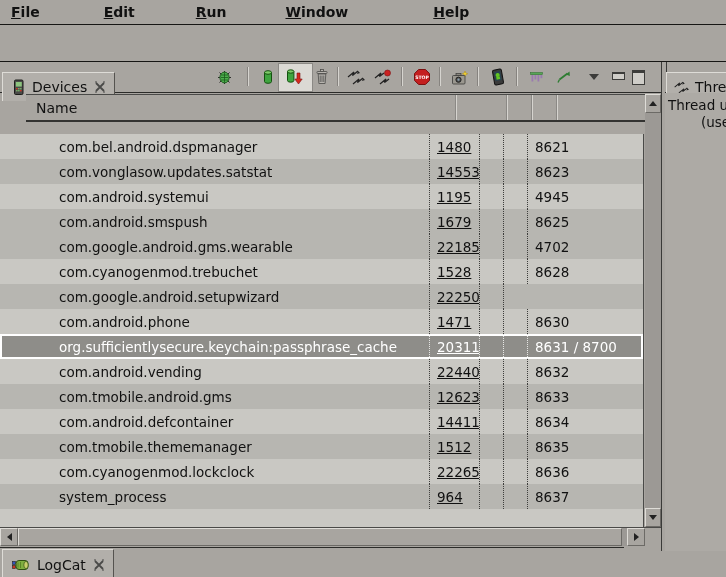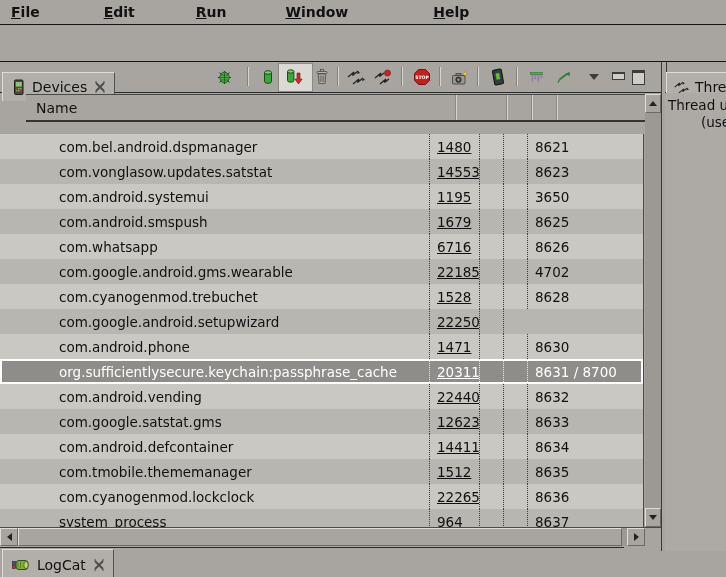--- a/index.html
+++ b/index.html
@@ -295,35 +295,28 @@
           <div class="cell cell-pid">14553</div>
           <div class="cell cell-c3"></div>
           <div class="cell cell-c4"></div>
           <div class="cell cell-port">8623</div>
         </div>
         <div class="trow">
           <div class="cell cell-name">com.android.systemui</div>
           <div class="cell cell-pid">1195</div>
           <div class="cell cell-c3"></div>
           <div class="cell cell-c4"></div>
-          <div class="cell cell-port">3650</div>
+          <div class="cell cell-port">4945</div>
         </div>
         <div class="trow alt">
           <div class="cell cell-name">com.android.smspush</div>
           <div class="cell cell-pid">1679</div>
           <div class="cell cell-c3"></div>
           <div class="cell cell-c4"></div>
           <div class="cell cell-port">8625</div>
-        </div>
-        <div class="trow">
-          <div class="cell cell-name">com.whatsapp</div>
-          <div class="cell cell-pid">6716</div>
-          <div class="cell cell-c3"></div>
-          <div class="cell cell-c4"></div>
-          <div class="cell cell-port">8626</div>
         </div>
         <div class="trow alt">
           <div class="cell cell-name">com.google.android.gms.wearable</div>
           <div class="cell cell-pid">22185</div>
           <div class="cell cell-c3"></div>
           <div class="cell cell-c4"></div>
           <div class="cell cell-port">4702</div>
         </div>
         <div class="trow">
           <div class="cell cell-name">com.cyanogenmod.trebuchet</div>
@@ -353,21 +346,21 @@
           <div class="cell cell-port">8631 / 8700</div>
         </div>
         <div class="trow">
           <div class="cell cell-name">com.android.vending</div>
           <div class="cell cell-pid">22440</div>
           <div class="cell cell-c3"></div>
           <div class="cell cell-c4"></div>
           <div class="cell cell-port">8632</div>
         </div>
         <div class="trow alt">
-          <div class="cell cell-name">com.google.satstat.gms</div>
+          <div class="cell cell-name">com.tmobile.android.gms</div>
           <div class="cell cell-pid">12623</div>
           <div class="cell cell-c3"></div>
           <div class="cell cell-c4"></div>
           <div class="cell cell-port">8633</div>
         </div>
         <div class="trow">
           <div class="cell cell-name">com.android.defcontainer</div>
           <div class="cell cell-pid">14411</div>
           <div class="cell cell-c3"></div>
           <div class="cell cell-c4"></div>

